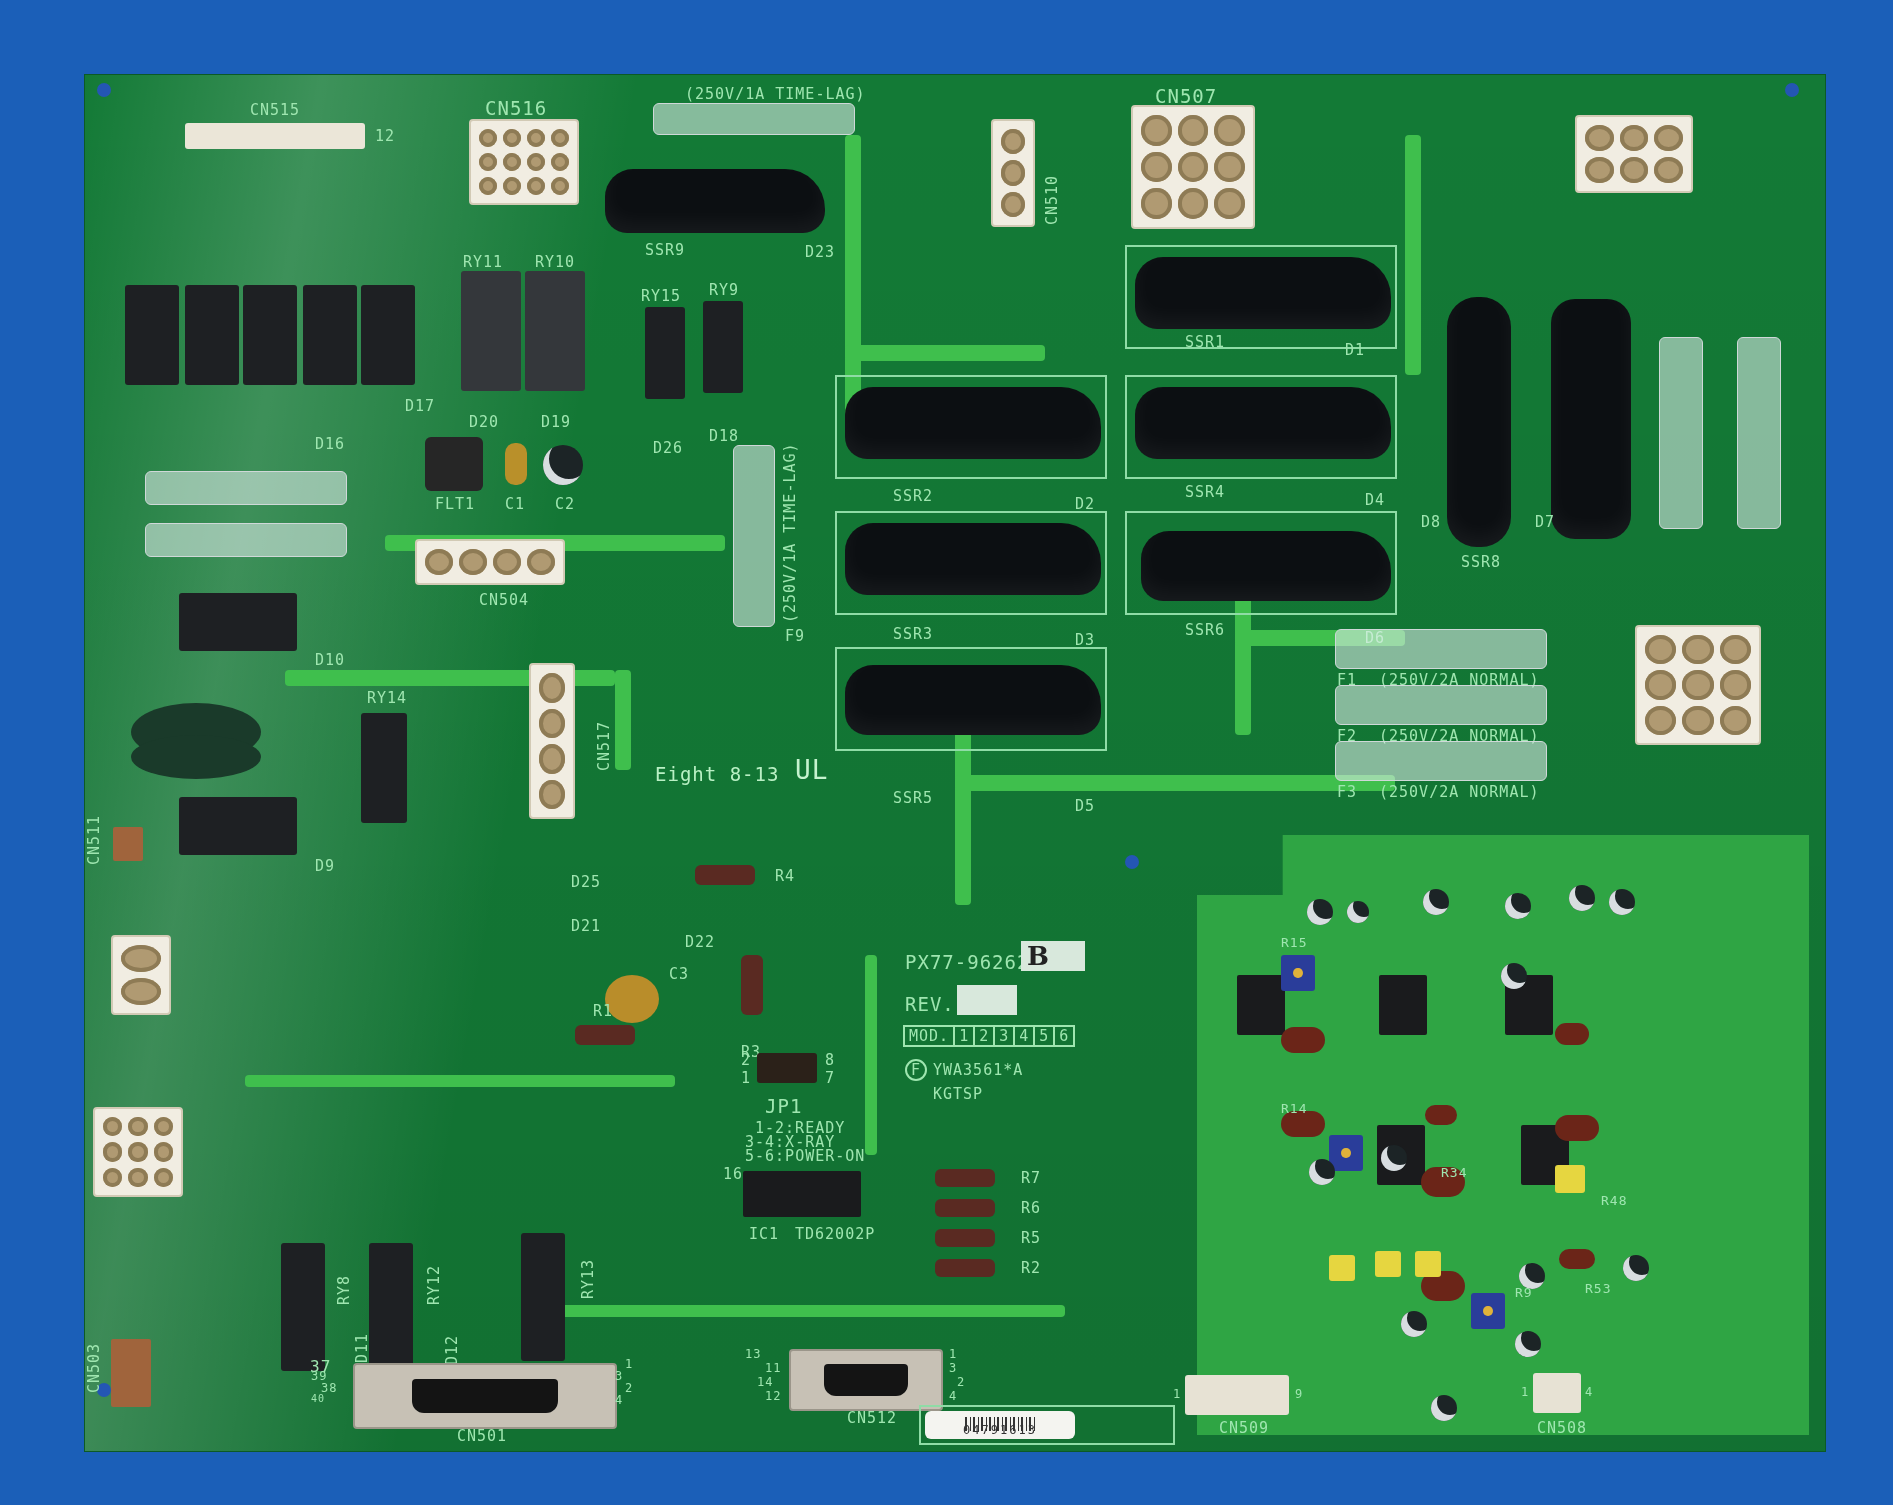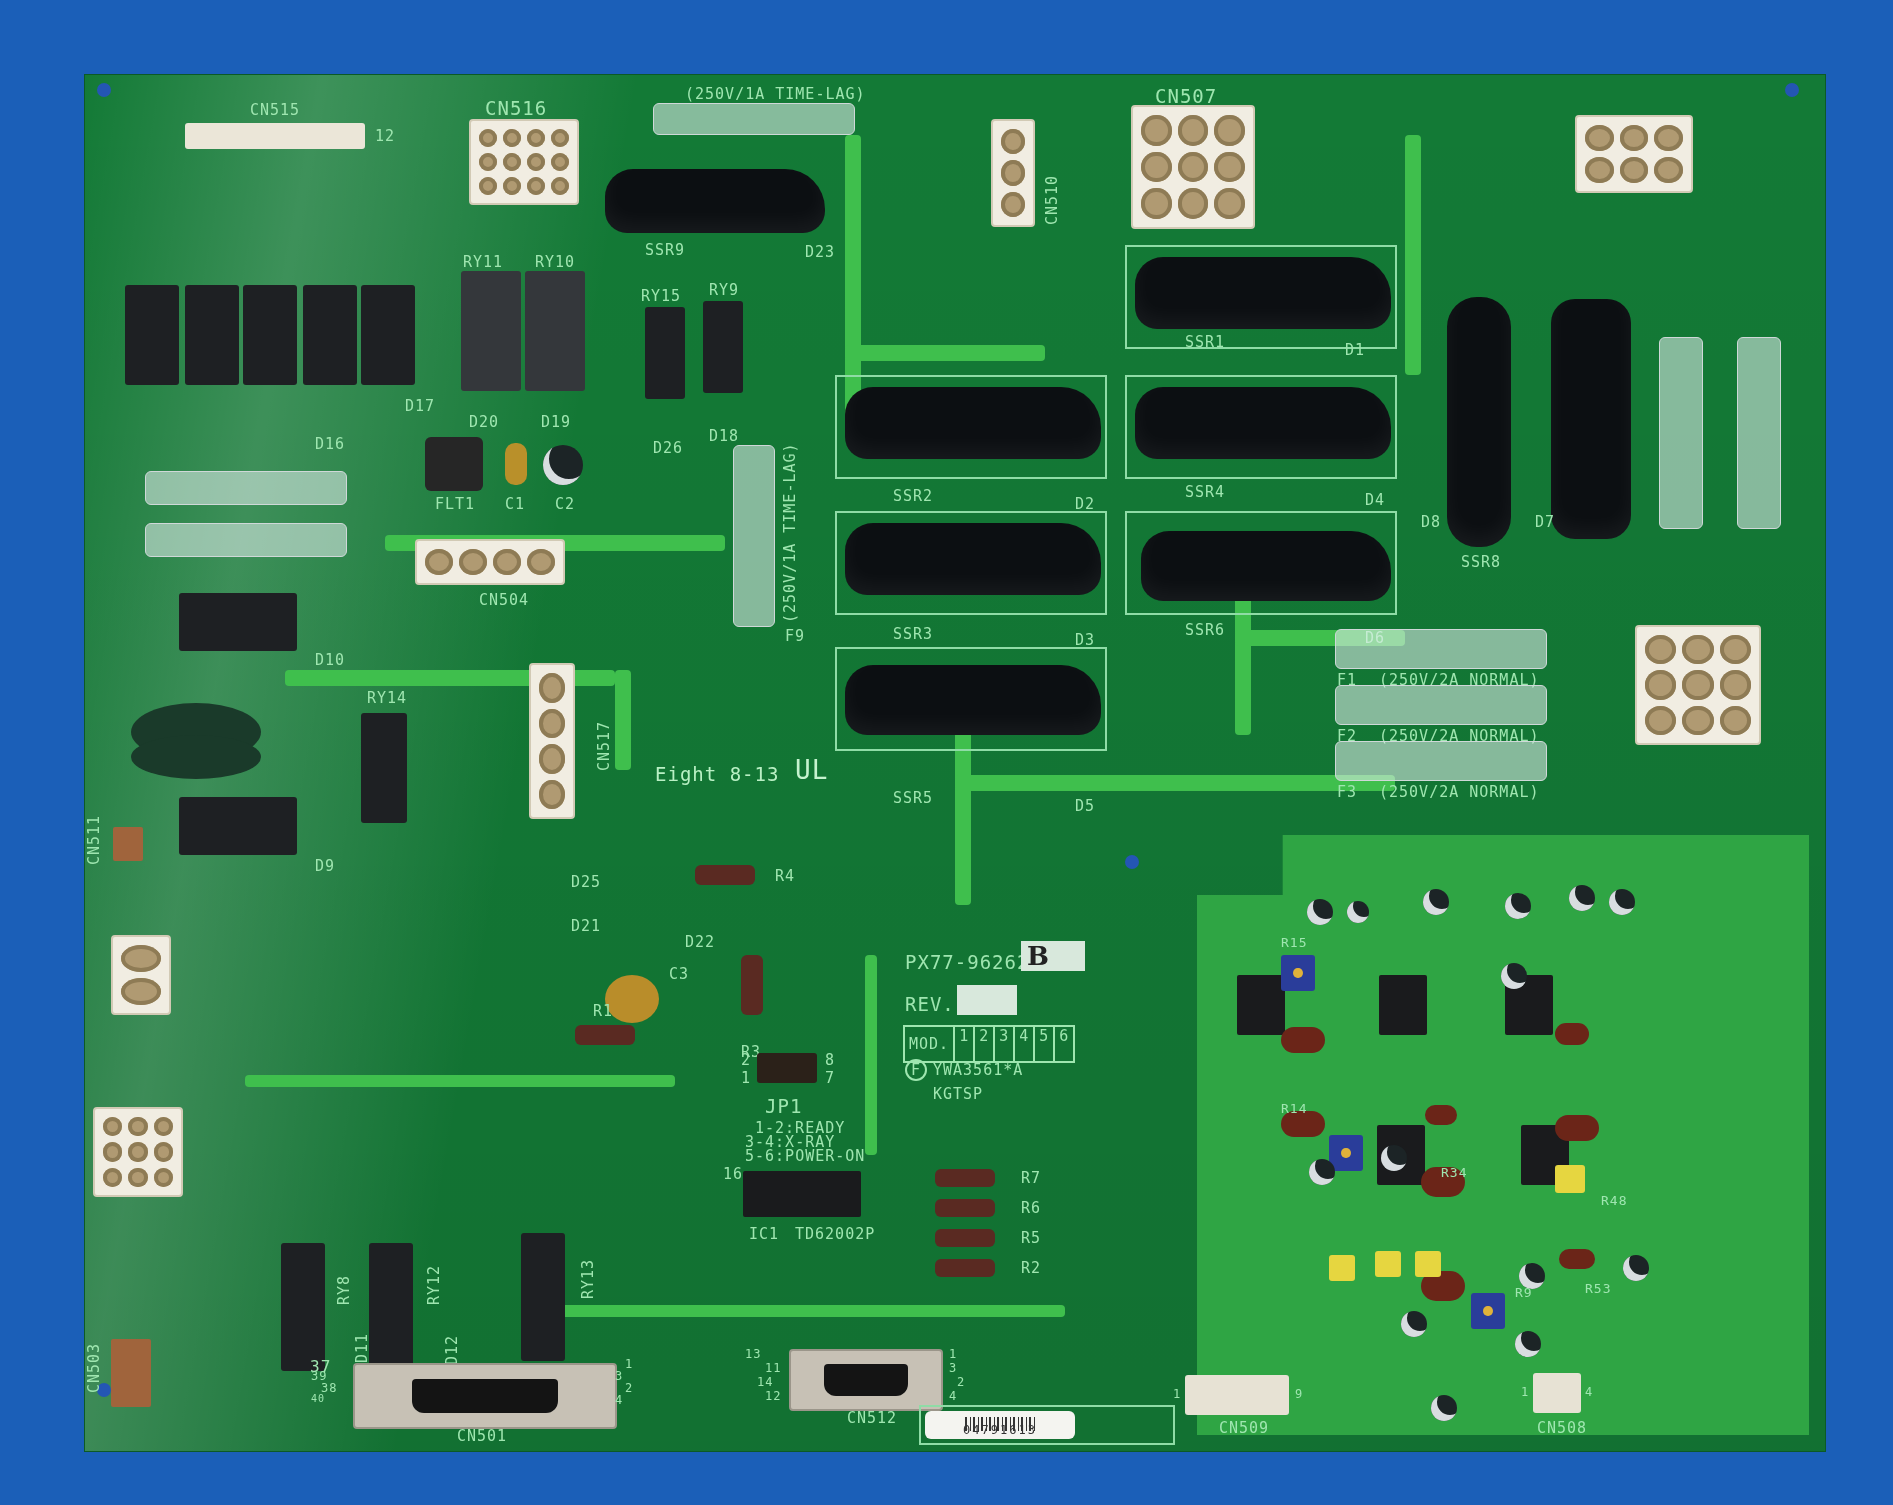--- a/index.html
+++ b/index.html
@@ -282,21 +282,21 @@
   <div class="res" style="left:850px;top:1154px;width:60px;height:18px"></div>
   <div class="silk" style="left:936px;top:1154px">R5</div>
   <div class="res" style="left:850px;top:1184px;width:60px;height:18px"></div>
   <div class="silk" style="left:936px;top:1184px">R2</div>
 
   <div class="silk big" style="left:820px;top:876px">PX77-96262</div>
   <div class="label-white" style="left:936px;top:866px;width:58px;height:30px;font:bold 26px 'DejaVu Serif',serif;color:#222;padding-left:6px;line-height:30px">B</div>
   <div class="silk big" style="left:820px;top:918px">REV.</div>
   <div class="label-white" style="left:872px;top:910px;width:60px;height:30px"></div>
   <div class="abs" style="left:818px;top:950px;display:flex;border:2px solid #9fe6b0">
-    <span class="silk" style="position:static;padding:8px 4px;border-right:2px solid #9fe6b0">MOD.</span>
+    <span class="silk" style="position:static;padding:0 4px;border-right:2px solid #9fe6b0">MOD.</span>
     <span class="silk" style="position:static;padding:0 4px;border-right:2px solid #9fe6b0">1</span>
     <span class="silk" style="position:static;padding:0 4px;border-right:2px solid #9fe6b0">2</span>
     <span class="silk" style="position:static;padding:0 4px;border-right:2px solid #9fe6b0">3</span>
     <span class="silk" style="position:static;padding:0 4px;border-right:2px solid #9fe6b0">4</span>
     <span class="silk" style="position:static;padding:0 4px;border-right:2px solid #9fe6b0">5</span>
     <span class="silk" style="position:static;padding:0 4px">6</span>
   </div>
   <div class="silk" style="left:820px;top:984px;border:2px solid #9fe6b0;border-radius:50%;width:18px;height:18px;text-align:center;line-height:18px">F</div>
   <div class="silk" style="left:848px;top:986px">YWA3561*A</div>
   <div class="silk" style="left:848px;top:1010px">KGTSP</div>

